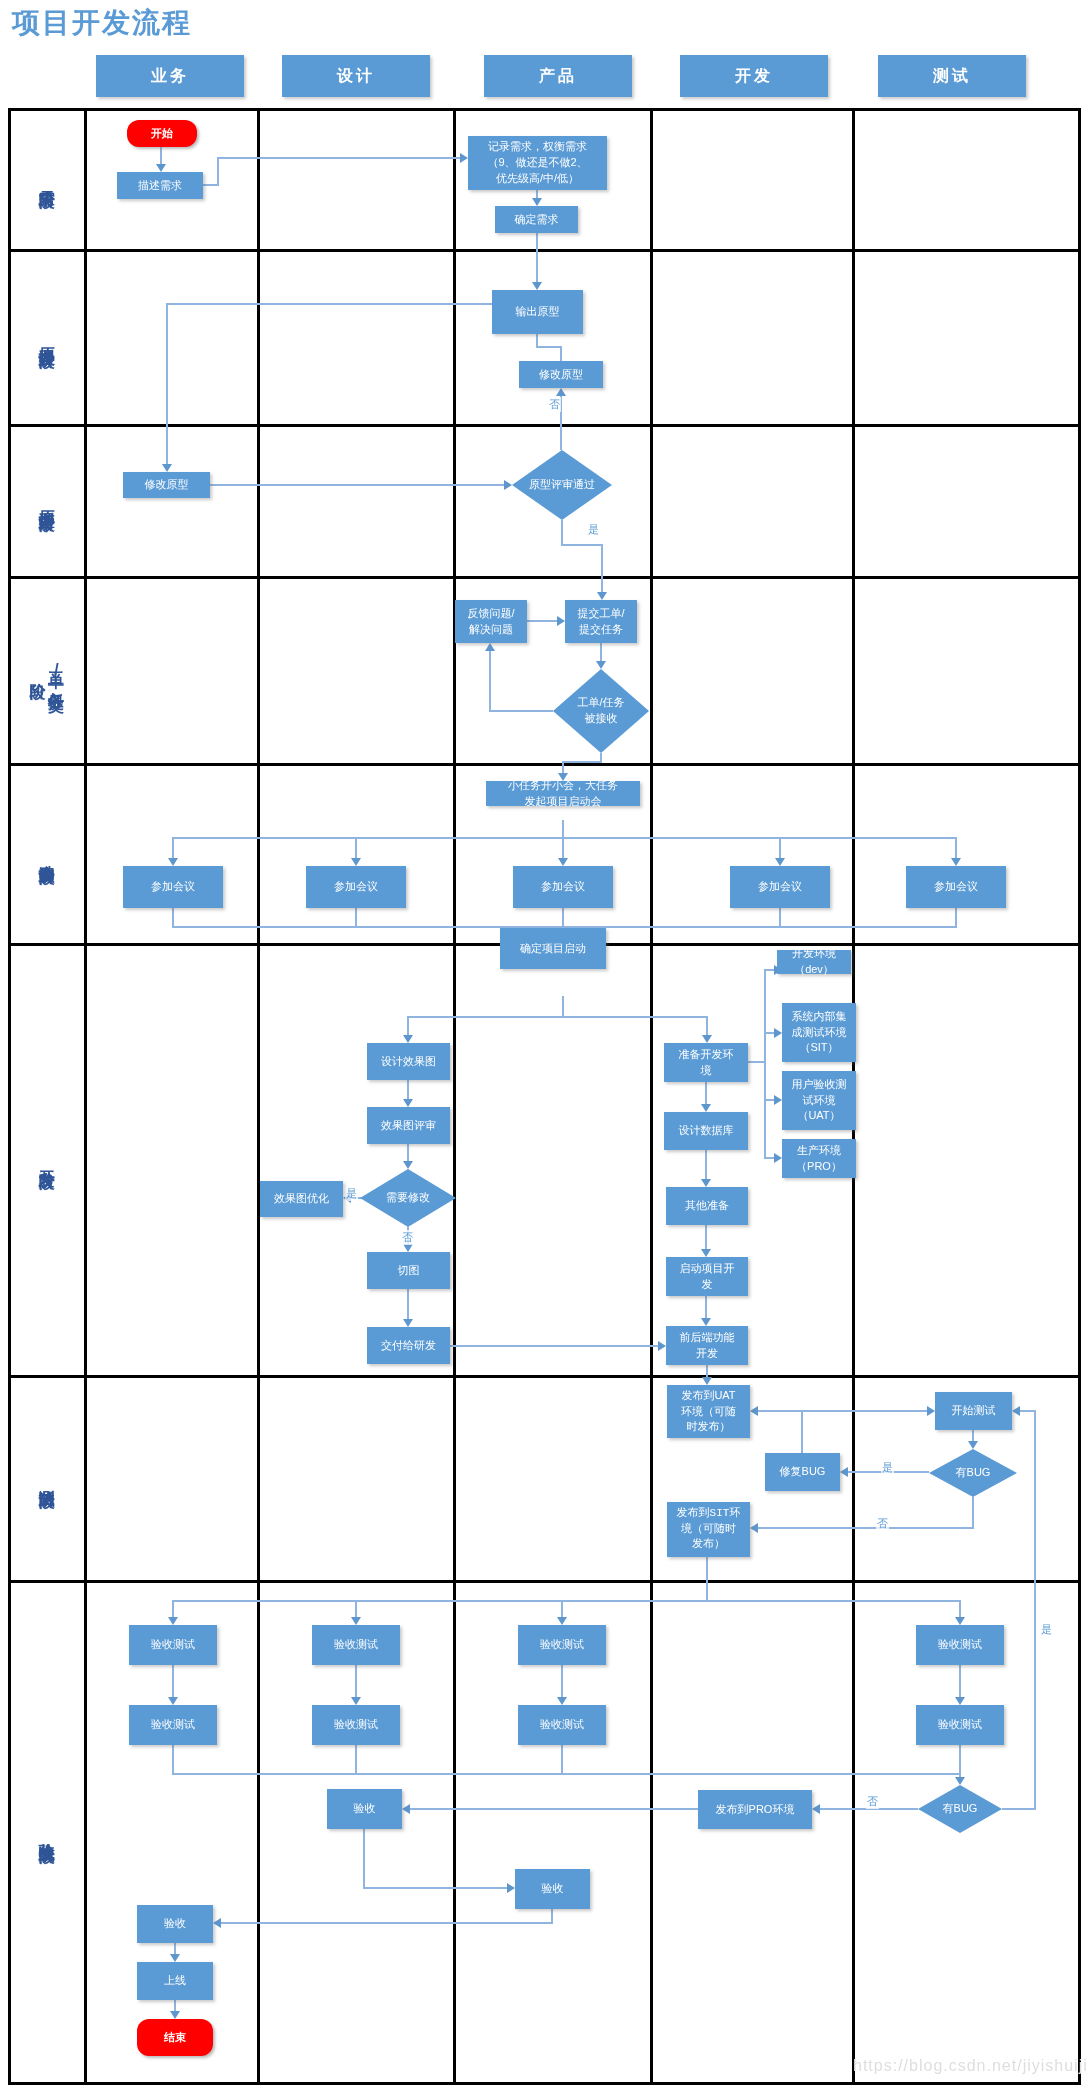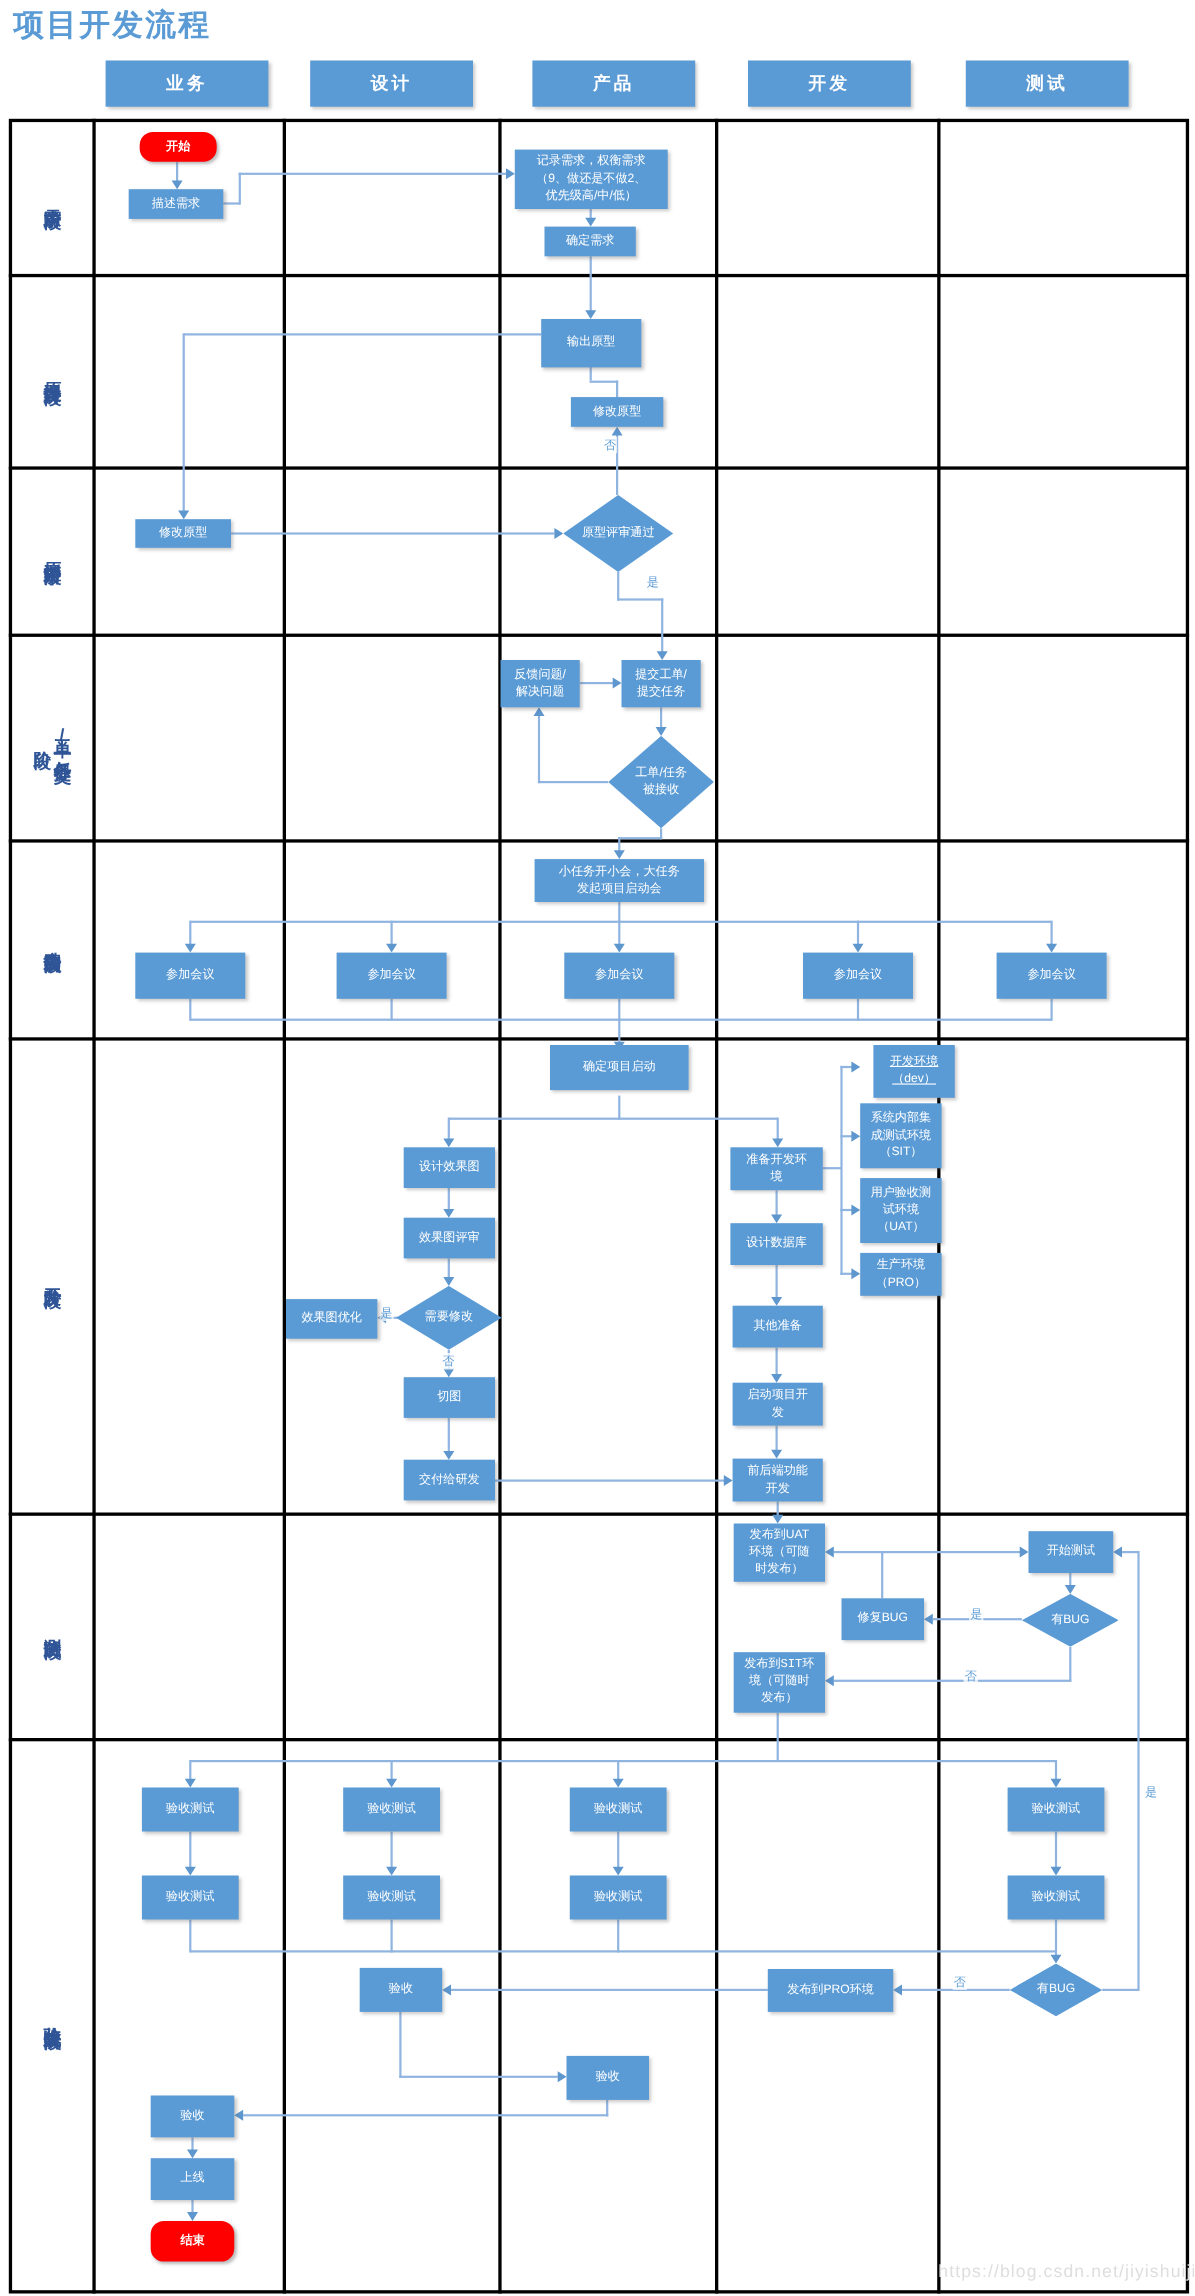--- a/index.html
+++ b/index.html
@@ -234,37 +234,37 @@
       <div class="node " style="left: 492px; top: 290px; width: 91px; height: 44px;">输出原型</div>
       <div class="node " style="left: 519px; top: 361px; width: 84px; height: 27px;">修改原型</div>
       <div class="node " style="left: 123px; top: 472px; width: 87px; height: 26px;">修改原型</div>
       <div class="node diamond" style="left: 512px; top: 450px; width: 100px; height: 70px;">原型评审通过</div>
       <div class="node " style="left: 455px; top: 600px; width: 72px; height: 43px;">反馈问题/
 解决问题</div>
       <div class="node " style="left: 565px; top: 600px; width: 72px; height: 43px;">提交工单/
 提交任务</div>
       <div class="node diamond" style="left: 553px; top: 669px; width: 96px; height: 84px;">工单/任务
 被接收</div>
-      <div class="node " style="left: 486px; top: 781px; width: 154px; height: 39px;">小任务开小会，大任务
+      <div class="node " style="left: 486px; top: 781px; width: 154px; height: 25px;">小任务开小会，大任务
 发起项目启动会</div>
       <div class="node " style="left: 123px; top: 866px; width: 100px; height: 42px;">参加会议</div>
       <div class="node " style="left: 306px; top: 866px; width: 100px; height: 42px;">参加会议</div>
       <div class="node " style="left: 513px; top: 866px; width: 100px; height: 42px;">参加会议</div>
       <div class="node " style="left: 730px; top: 866px; width: 100px; height: 42px;">参加会议</div>
       <div class="node " style="left: 906px; top: 866px; width: 100px; height: 42px;">参加会议</div>
-      <div class="node " style="left: 500px; top: 950px; width: 126px; height: 41px;">确定项目启动</div>
+      <div class="node " style="left: 500px; top: 928px; width: 106px; height: 41px;">确定项目启动</div>
       <div class="node " style="left: 367px; top: 1043px; width: 83px; height: 37px;">设计效果图</div>
       <div class="node " style="left: 367px; top: 1107px; width: 83px; height: 37px;">效果图评审</div>
       <div class="node diamond" style="left: 360px; top: 1169px; width: 96px; height: 58px;">需要修改</div>
       <div class="node " style="left: 260px; top: 1181px; width: 83px; height: 36px;">效果图优化</div>
       <div class="node " style="left: 367px; top: 1252px; width: 83px; height: 37px;">切图</div>
       <div class="node " style="left: 367px; top: 1327px; width: 83px; height: 37px;">交付给研发</div>
       <div class="node " style="left: 664px; top: 1043px; width: 84px; height: 39px;">准备开发环
 境</div>
-      <div class="node " style="left: 794px; top: 950px; width: 74px; height: 48px; text-decoration: underline;">开发环境
+      <div class="node " style="left: 777px; top: 950px; width: 74px; height: 24px;">开发环境
 （dev）</div>
       <div class="node " style="left: 782px; top: 1003px; width: 74px; height: 59px;">系统内部集
 成测试环境
 （SIT）</div>
       <div class="node " style="left: 782px; top: 1071px; width: 74px; height: 59px;">用户验收测
 试环境
 （UAT）</div>
       <div class="node " style="left: 782px; top: 1139px; width: 74px; height: 39px;">生产环境
 （PRO）</div>
       <div class="node " style="left: 664px; top: 1112px; width: 84px; height: 38px;">设计数据库</div>

